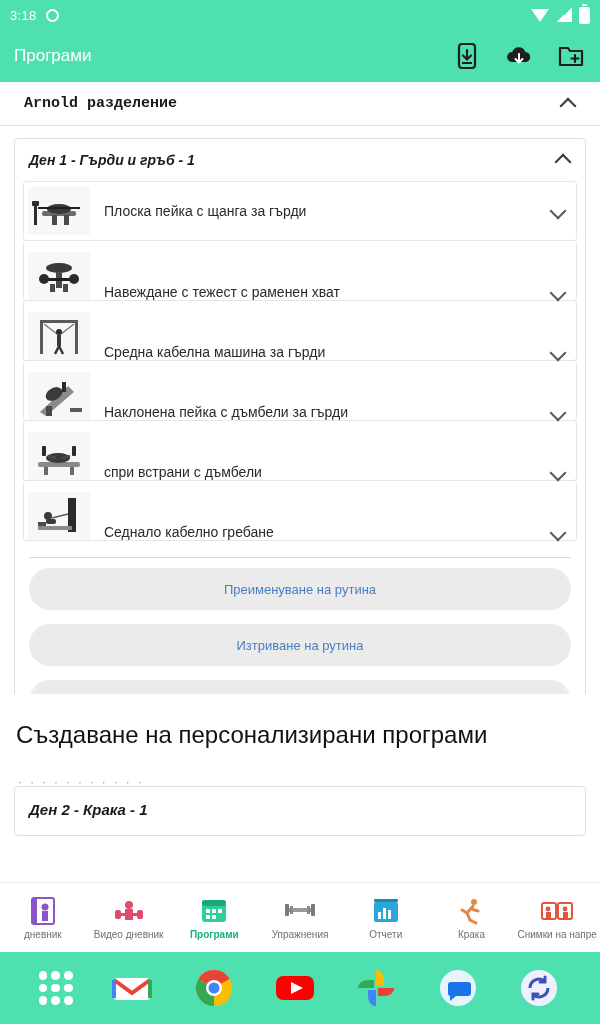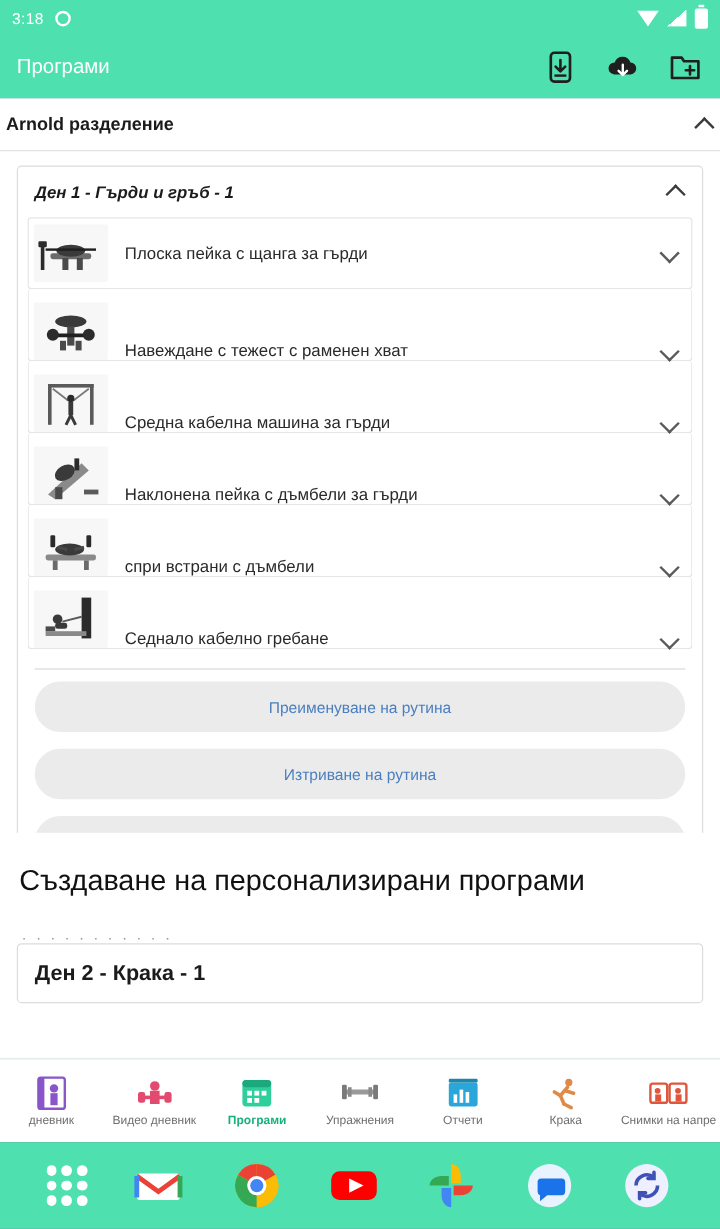--- a/index.html
+++ b/index.html
@@ -6,21 +6,21 @@
   html, body {
     margin: 0; padding: 0;
     width: 600px; height: 1024px;
     background: #ffffff;
     font-family: "Liberation Sans", sans-serif;
     overflow: hidden;
   }
   .screen {
     position: relative;
     width: 600px; height: 1024px;
-    background: #0f766e;
+    background: #8b5cf6;
     display: flex;
     flex-direction: column;
   }
 
   
   .statusbar {
     height: 30px;
     background: #4ee0ae;
     display: flex;
     align-items: center;
@@ -84,23 +84,24 @@
   .content {
     flex: 1 1 auto;
     overflow: hidden;
     background: #ffffff;
     position: relative;
   }
   .program-header {
     height: 44px;
     display: flex;
     align-items: center;
-    padding: 0 5px;
+    padding: 0 24px;
     border-bottom: 1px solid #e2e2e2;
     background: #ffffff;
+    font-family: Liberation Mono, monospace;
   }
   .program-header .ptitle {
     font-size: 15px;
     font-weight: bold;
     color: #1b1b1b;
   }
   .program-header .sp { flex: 1; }
 
   .chev {
     width: 16px; height: 16px;
@@ -220,23 +221,24 @@
     left: 14px; right: 14px;
     top: 704px;
     height: 50px;
     border: 1px solid #dcdcdc;
     border-radius: 4px;
     background: #ffffff;
     overflow: hidden;
   }
   .ghost-card .gc-text {
     padding: 14px 0 0 14px;
-    font-size: 18px;
+    font-size: 15px;
     font-weight: bold;
     color: #1b1b1b;
+    font-style: italic;
   }
 
   
   .bottomnav {
     flex: 0 0 auto;
     height: 70px;
     background: #ffffff;
     border-top: 1px solid #ededed;
     display: flex;
     align-items: center;

